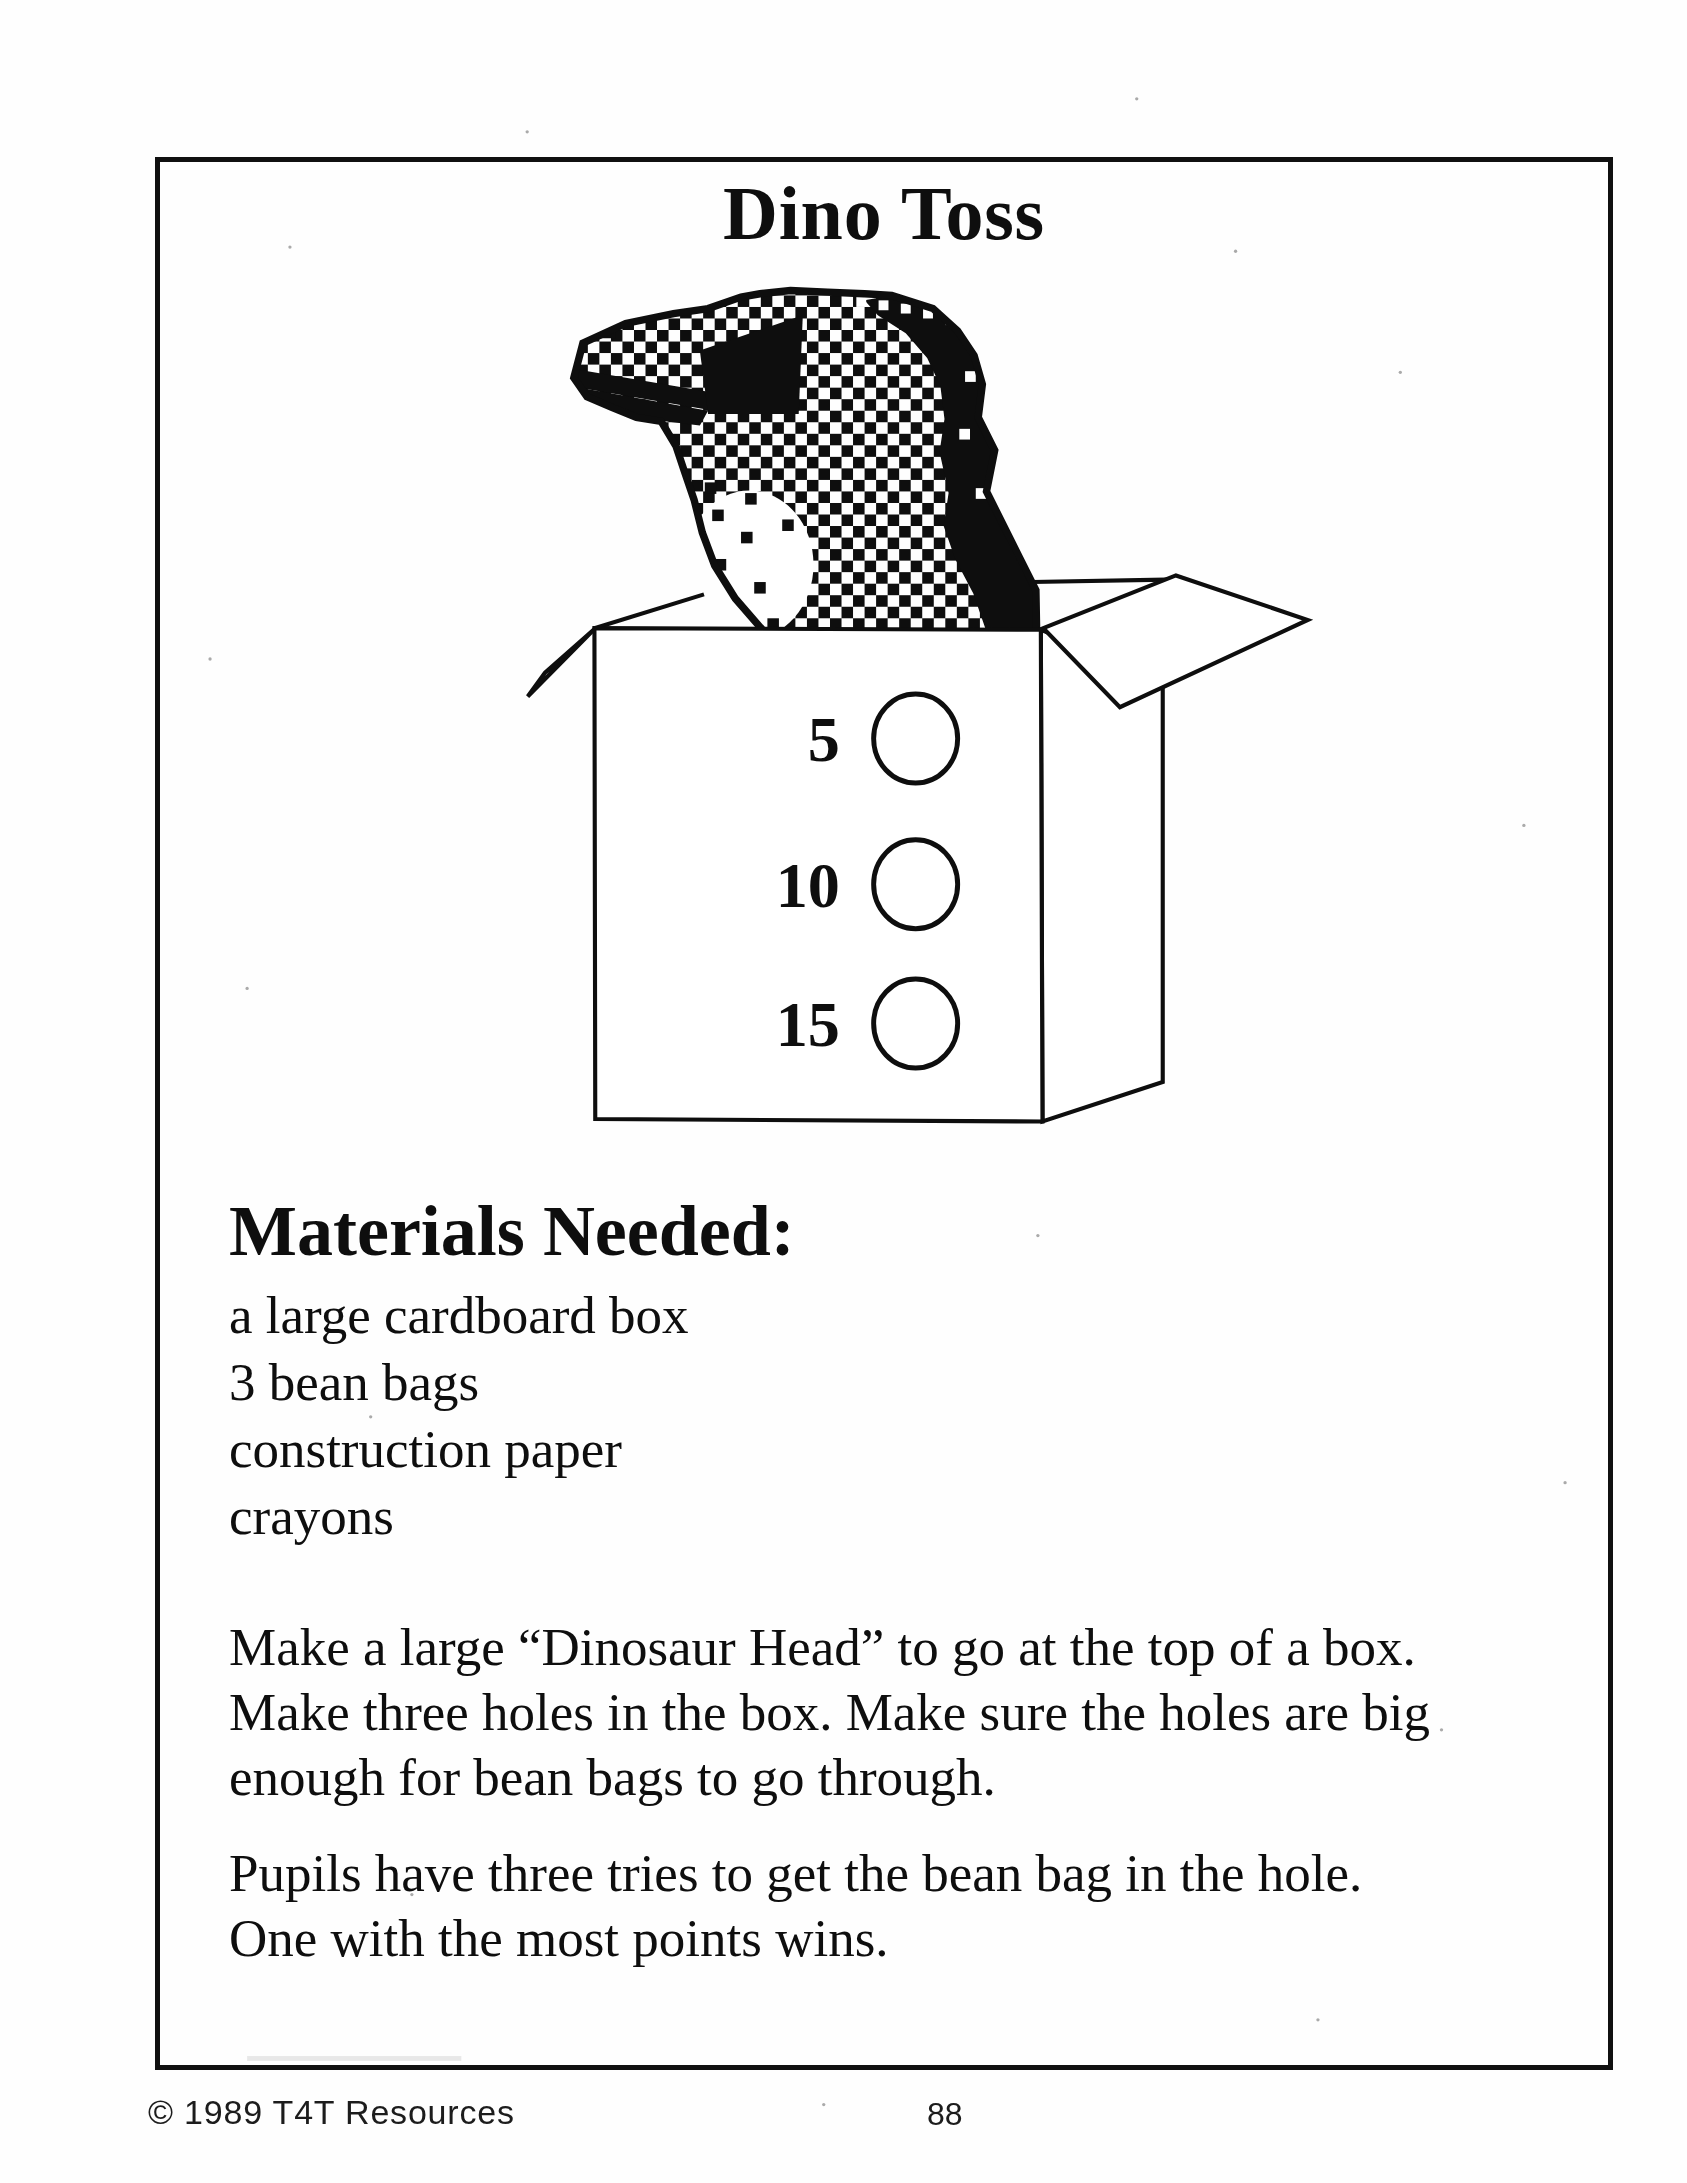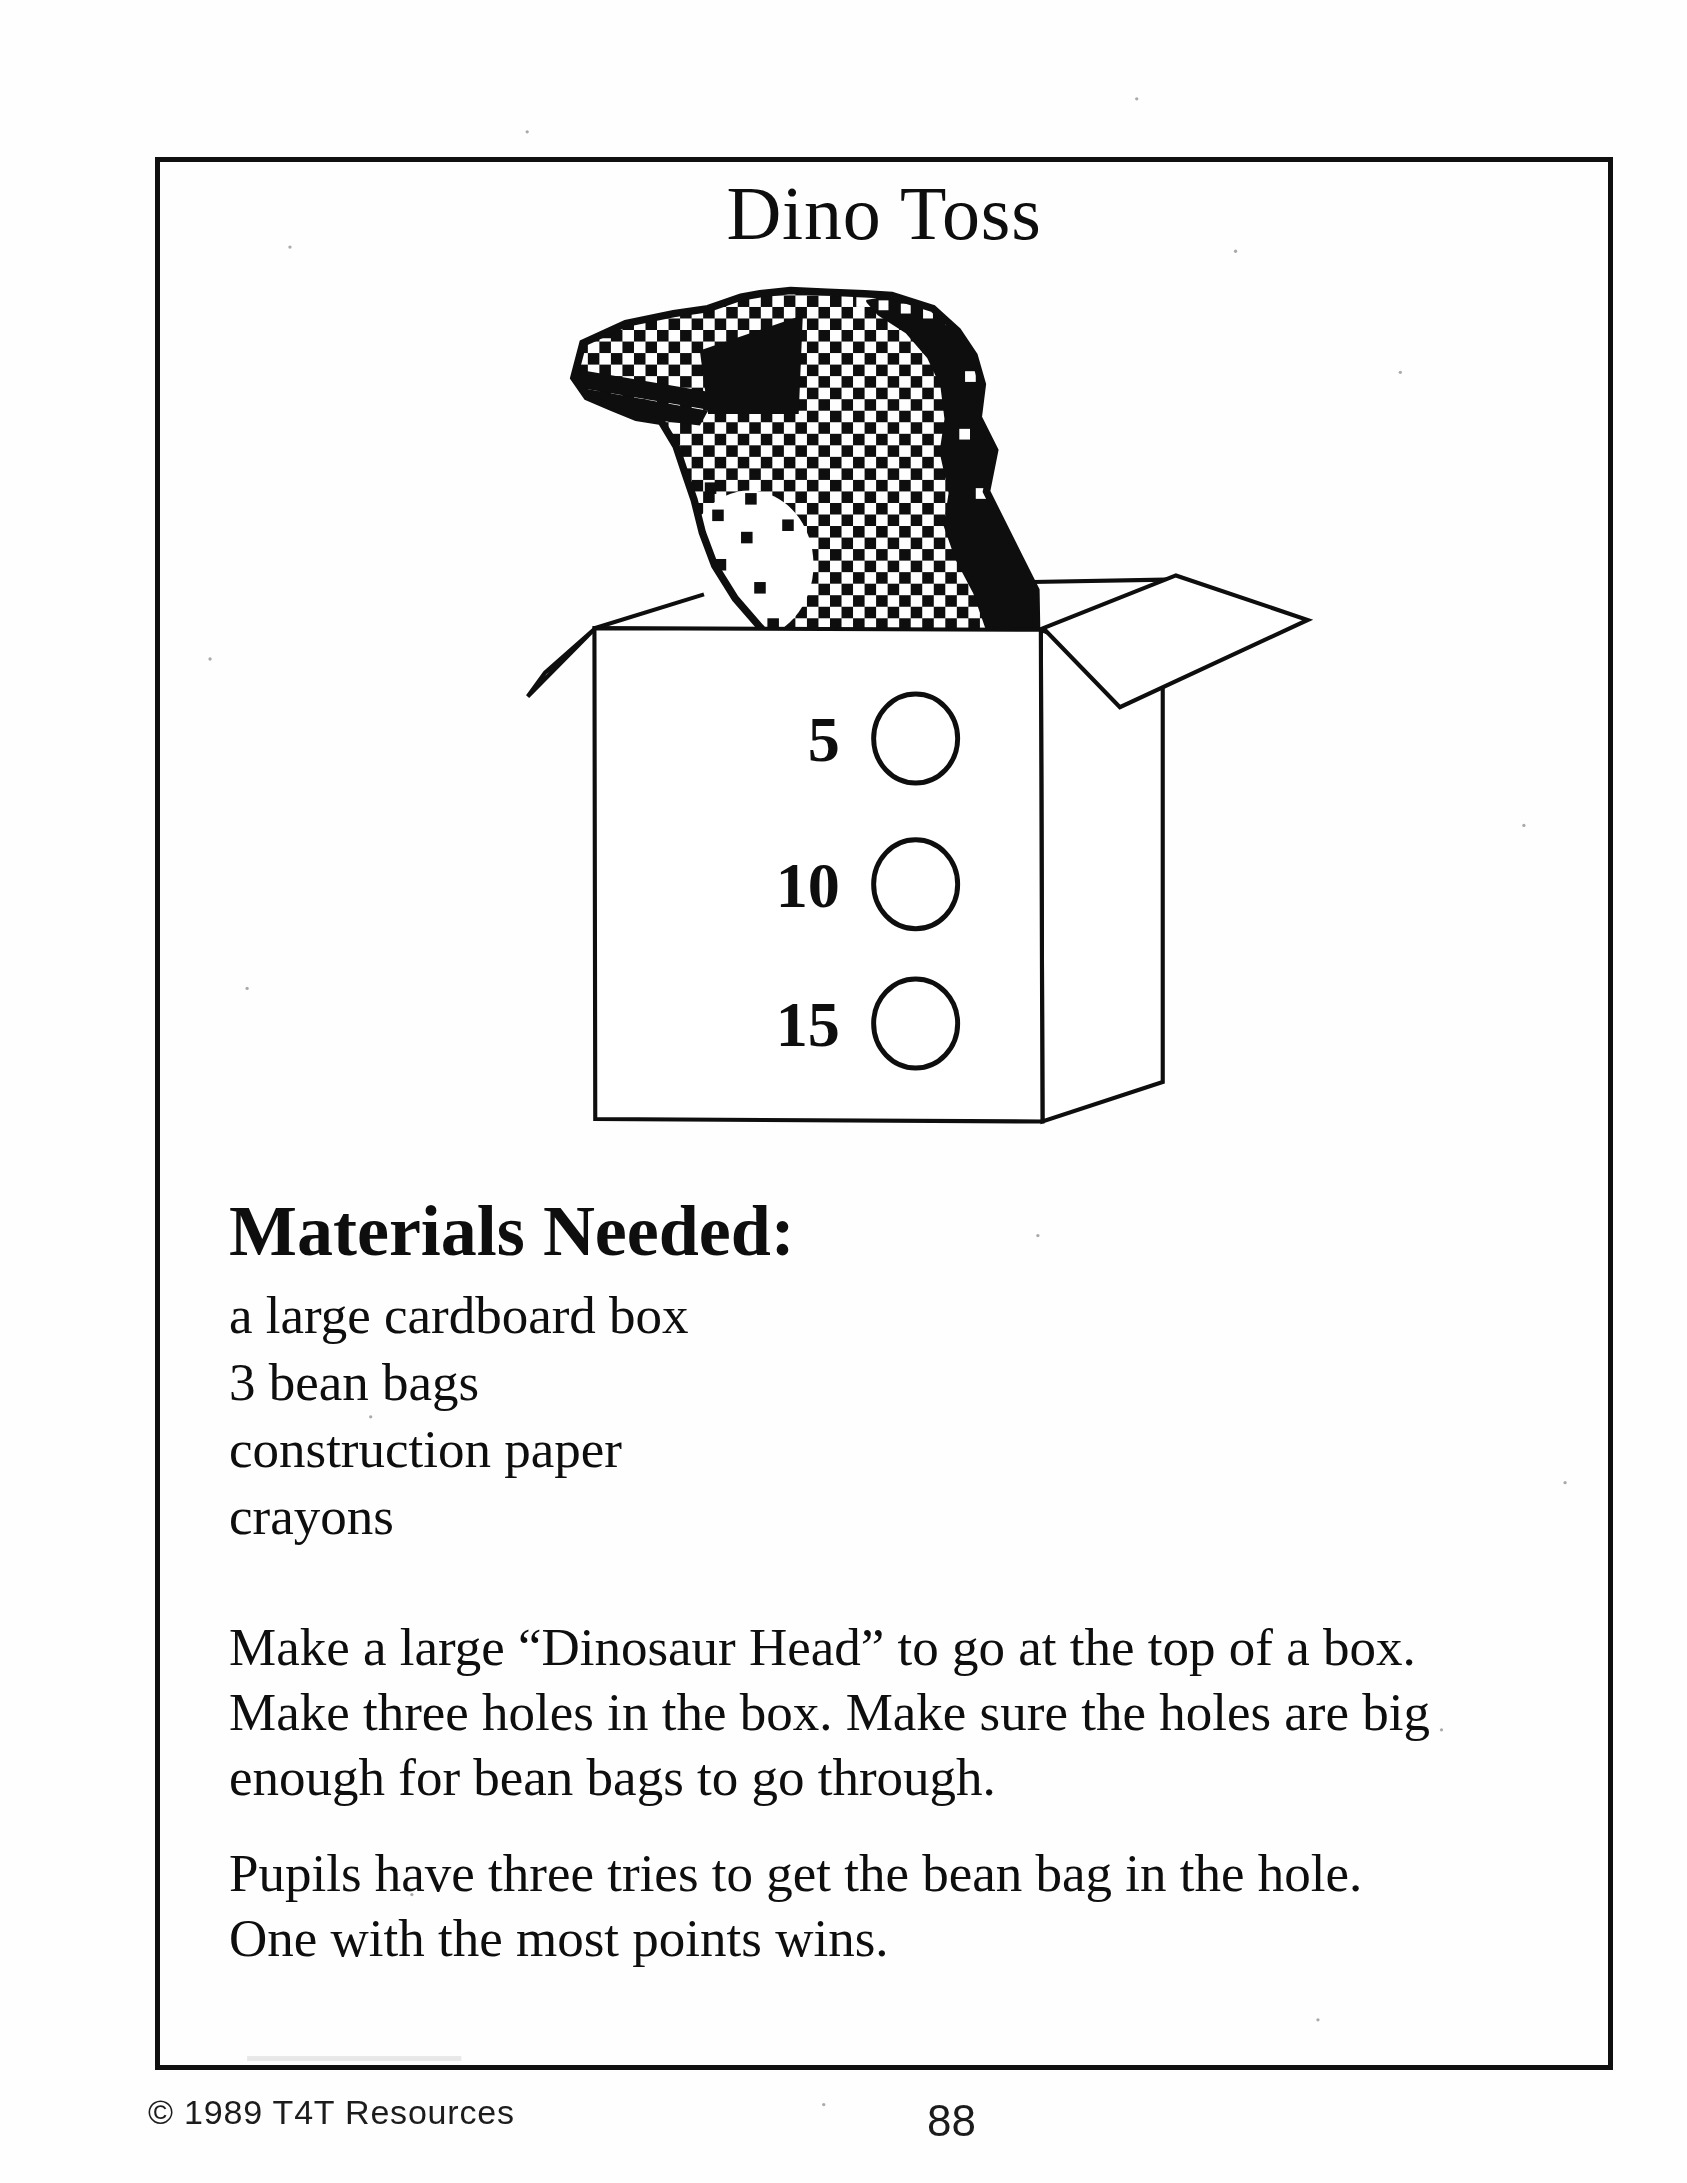--- a/index.html
+++ b/index.html
@@ -2,35 +2,35 @@
 <html style="font-size:13px"><head>
 <meta charset="utf-8">
 <style>
   html,body{margin:0;padding:0;background:#ffffff;}
   body{width:1687px;height:2183px;position:relative;overflow:hidden;
        font-family:"Liberation Serif", serif;color:#0e0e0e;}
   .page{position:absolute;inset:0;background:#fefefe;}
   .frame{position:absolute;left:155px;top:157px;width:1458px;height:1913px;
          border:5.8px solid #101010;box-sizing:border-box;background:transparent;}
   .title{position:absolute;left:155px;top:170px;width:1458px;text-align:center;
-         font-size:76px;font-weight:normal;letter-spacing:0.8px;white-space:nowrap;}
+         font-size:76px;font-weight:bold;letter-spacing:0.8px;white-space:nowrap;}
   .illo{position:absolute;left:461px;top:272px;width:906px;height:882px;}
   .mat-heading{position:absolute;left:229px;top:1190px;font-size:72px;font-weight:bold;
                white-space:nowrap;}
   .mat-list{position:absolute;left:229px;top:1282px;}
   .bodyline{font-size:53px;line-height:67px;white-space:nowrap;}
   .para{position:absolute;left:229px;}
   .para .bodyline{line-height:65px;}
   .p1{top:1615px;}
   .p2{top:1841px;}
   .footer-copy{position:absolute;left:148px;top:2093px;
                font-family:"Liberation Sans", sans-serif;font-size:34px;color:#1c1c1c;
                letter-spacing:0.8px;white-space:nowrap;text-align:center;}
   .footer-page{position:absolute;left:927px;top:2096px;
-               font-family:"Liberation Sans", sans-serif;font-size:44px;color:#1c1c1c;}
+               font-family:"Liberation Sans", sans-serif;font-size:32px;color:#1c1c1c;}
   .holeNum{font-family:"Liberation Serif", serif;font-size:78px;font-weight:bold;fill:#0e0e0e;}
   .speck{position:absolute;inset:0;pointer-events:none;}
 </style>
 </head>
 <body>
 
 <div class="page">
 
   <div class="frame"></div>
 

